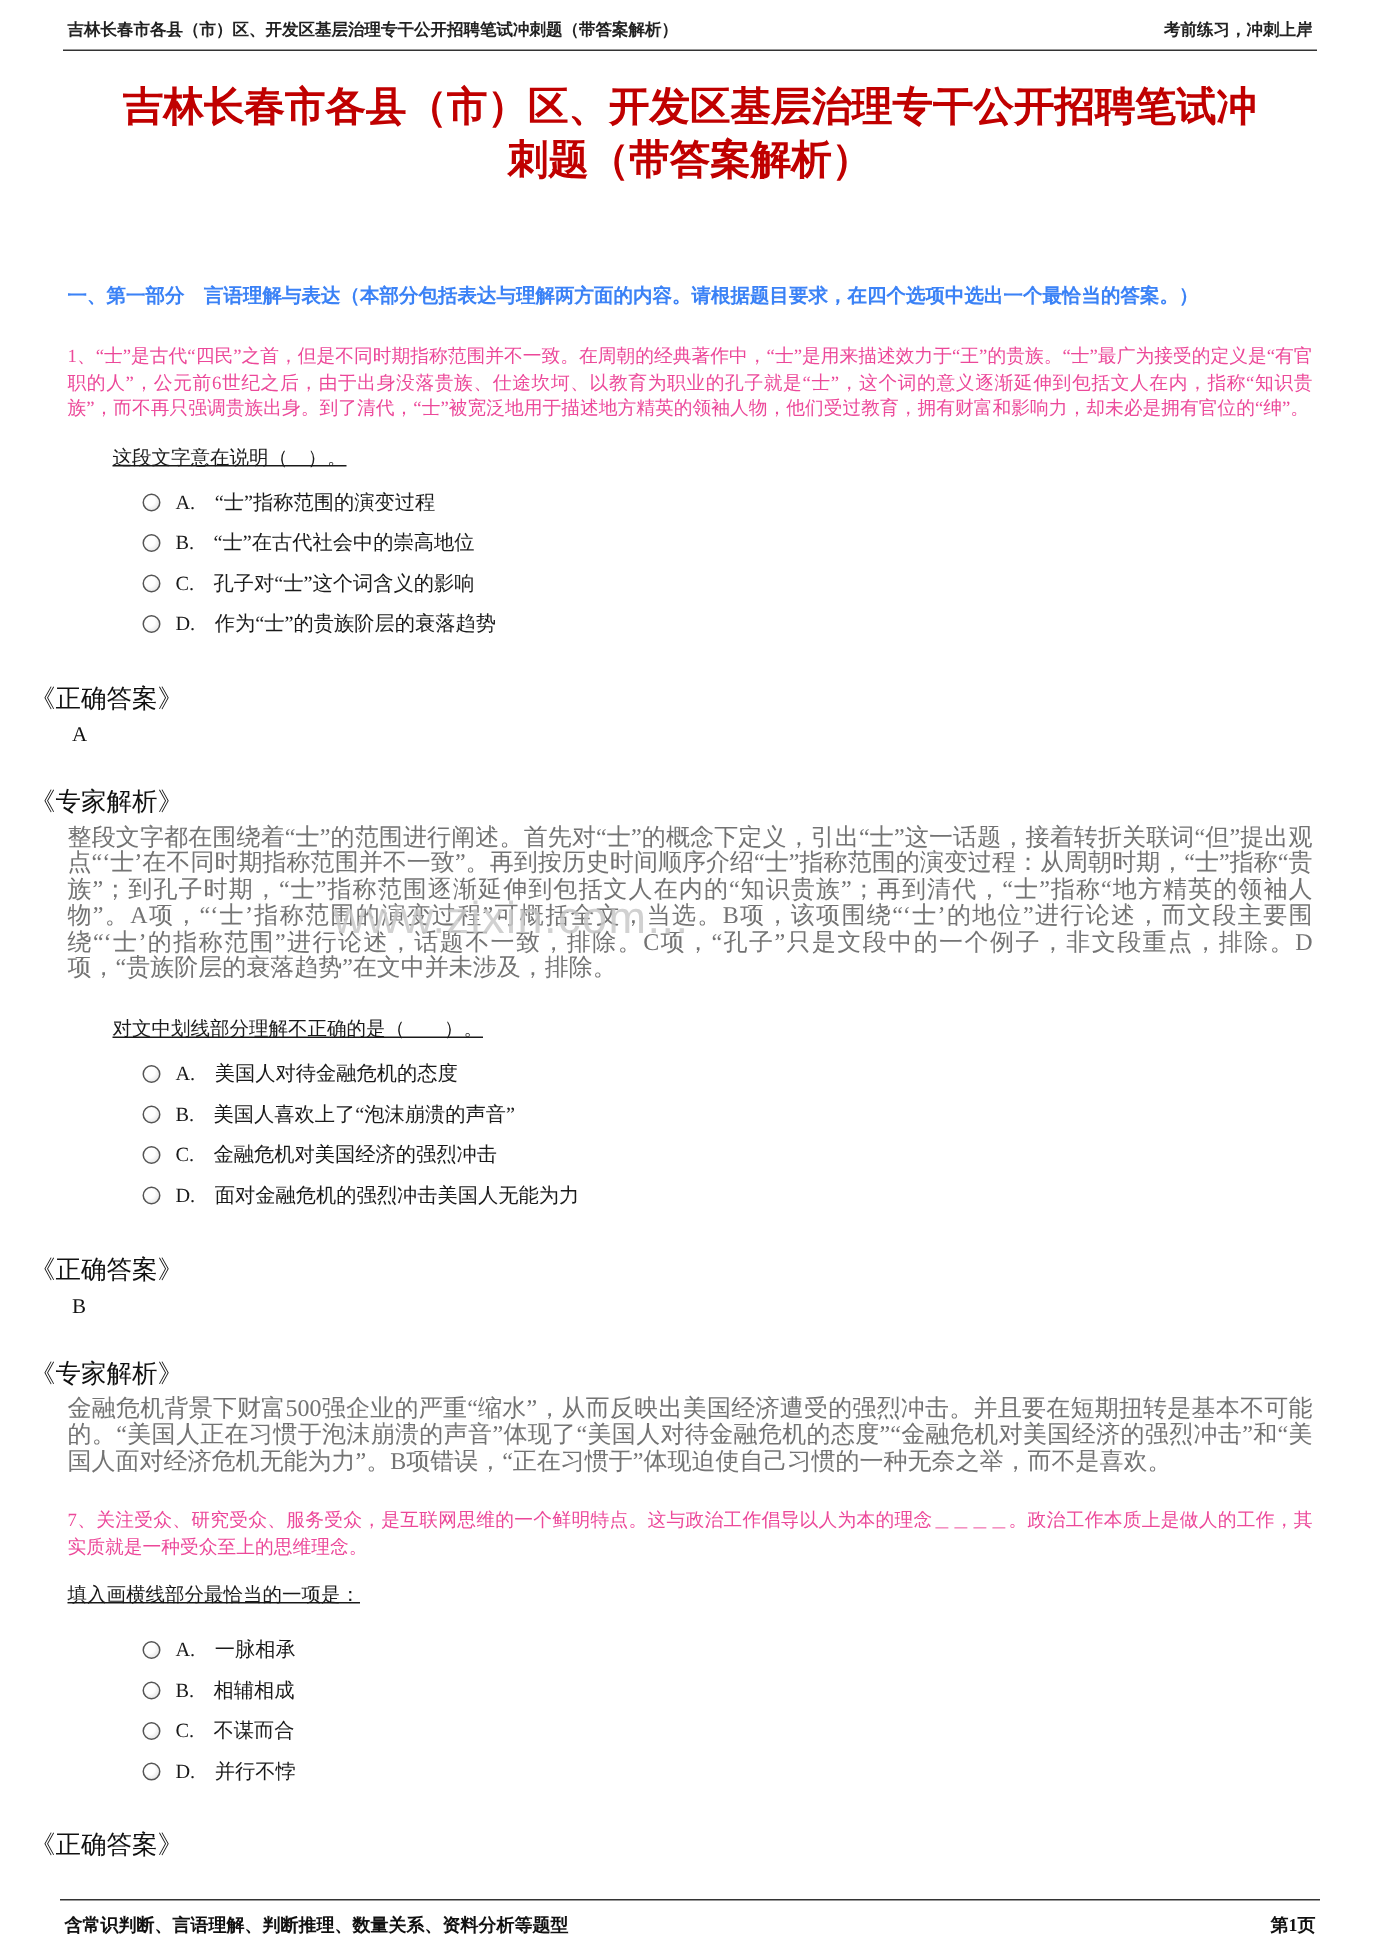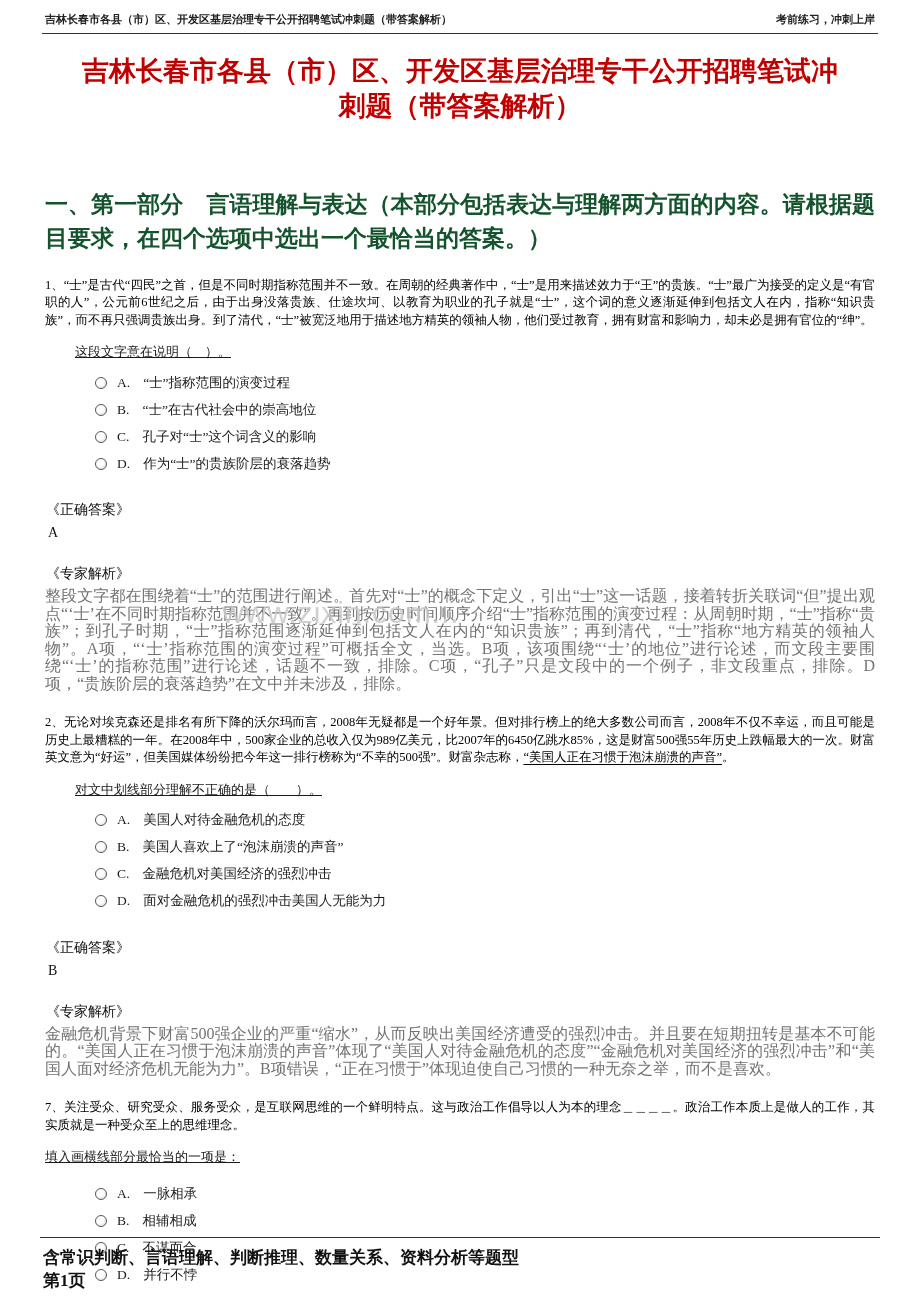--- a/index.html
+++ b/index.html
@@ -20,67 +20,67 @@
   }
   .doc-title {
     margin:20px 70px 0 70px;
     text-align:center;
     color:#c00000;
     font-size:27px; font-weight:bold;
     line-height:1.3;
   }
   .section-heading {
     margin:64px 45px 0 45px;
-    color:#14532d;
-    font-size:23px; font-weight:bold;
+    color:#3b82f6;
+    font-size:13px; font-weight:bold;
     line-height:1.45;
     text-align:justify;
   }
   .question { margin:22px 45px 0 45px; }
   .stem {
     margin:0;
     font-size:12.5px; line-height:17.5px;
-    text-align:justify; color:#000000;
+    text-align:justify; color:#ec4899;
   }
   .u { text-decoration:underline; text-underline-offset:3px; }
   .prompt { margin:14px 0 0 30px; font-size:13px; color:#1a1a1a;text-decoration:underline; }
   .prompt.flush { margin-left:0; }
   .options { margin-top:8px; }
   .option {
     margin-left:50px; height:27px;
     display:flex; align-items:center;
     font-size:13.5px; color:#1a1a1a;
   }
   .radio {
     width:10px; height:10px; flex:none;
     border:1px solid #555; border-radius:50%;
     background:radial-gradient(circle at 35% 35%, #ffffff 40%, #d8d8d8 100%);
     margin-right:10px;
   }
   .opt-label { margin-right:13px; }
-  .ans-heading { margin:24px 45px 0 46px; font-size:14px; color:#111; }
+  .ans-heading { margin:24px 45px 0 20px; font-size:17px; color:#111; }
   .ans-value { margin:6px 45px 0 48px; font-size:14px; color:#111; }
   .analysis {
     margin:4px 45px 0 45px;
     font-size:16px; line-height:17.5px;
     text-align:justify; color:#737373;
   }
   .watermark {
     position:absolute; left:222px; top:596px;
     font-size:30px; letter-spacing:1px;
     color:#c9c9c9; opacity:.85;
     font-family:"Liberation Sans","DejaVu Sans",sans-serif;
     pointer-events:none;
   }
   .page-footer {
     position:absolute; left:40px; right:40px; bottom:10px;
     border-top:1.5px solid #333;
     padding:8px 3px 0 3px;
     display:flex; justify-content:space-between;
-    font-size:17px; font-weight:bold; color:#111;flex-direction:column;
+    font-size:12px; font-weight:bold; color:#111;
   }
 </style>
 </head>
 <body>
 
 <div class="page-header">
   <span>吉林长春市各县（市）区、开发区基层治理专干公开招聘笔试冲刺题（带答案解析）</span>
   <span>考前练习，冲刺上岸</span>
 </div>
 
@@ -113,21 +113,20 @@
       <span class="opt-text">作为“士”的贵族阶层的衰落趋势</span>
     </div>
   </div>
 </div>
 <div class="ans-heading">《正确答案》</div>
 <div class="ans-value">A</div>
 <div class="ans-heading">《专家解析》</div>
 <div class="analysis">整段文字都在围绕着“士”的范围进行阐述。首先对“士”的概念下定义，引出“士”这一话题，接着转折关联词“但”提出观点“‘士’在不同时期指称范围并不一致”。再到按历史时间顺序介绍“士”指称范围的演变过程：从周朝时期，“士”指称“贵族”；到孔子时期，“士”指称范围逐渐延伸到包括文人在内的“知识贵族”；再到清代，“士”指称“地方精英的领袖人物”。A项，“‘士’指称范围的演变过程”可概括全文，当选。B项，该项围绕“‘士’的地位”进行论述，而文段主要围绕“‘士’的指称范围”进行论述，话题不一致，排除。C项，“孔子”只是文段中的一个例子，非文段重点，排除。D项，“贵族阶层的衰落趋势”在文中并未涉及，排除。</div>
 
 <div class="question">
-  <p class="stem"><span>2、无论对埃克森还是排名有所下降的沃尔玛而言，2008年无疑都是一个好年景。但对排行榜上的绝大多数公司而言，2008年不仅不幸运，而且可能是历史上最糟糕的一年。在2008年中，500家企业的总收入仅为989亿美元，比2007年的6450亿跳水85%，这是财富500强55年历史上跌幅最大的一次。财富英文意为“好运”，但美国媒体纷纷把今年这一排行榜称为“不幸的500强”。财富杂志称，</span><span class="u">“美国人正在习惯于泡沫崩溃的声音”</span><span>。</span></p>
   <p class="prompt">对文中划线部分理解不正确的是（　　）。</p>
   <div class="options">
     <div class="option">
       <span class="radio"></span>
       <span class="opt-label">A.</span>
       <span class="opt-text">美国人对待金融危机的态度</span>
     </div>
     <div class="option">
       <span class="radio"></span>
       <span class="opt-label">B.</span>

